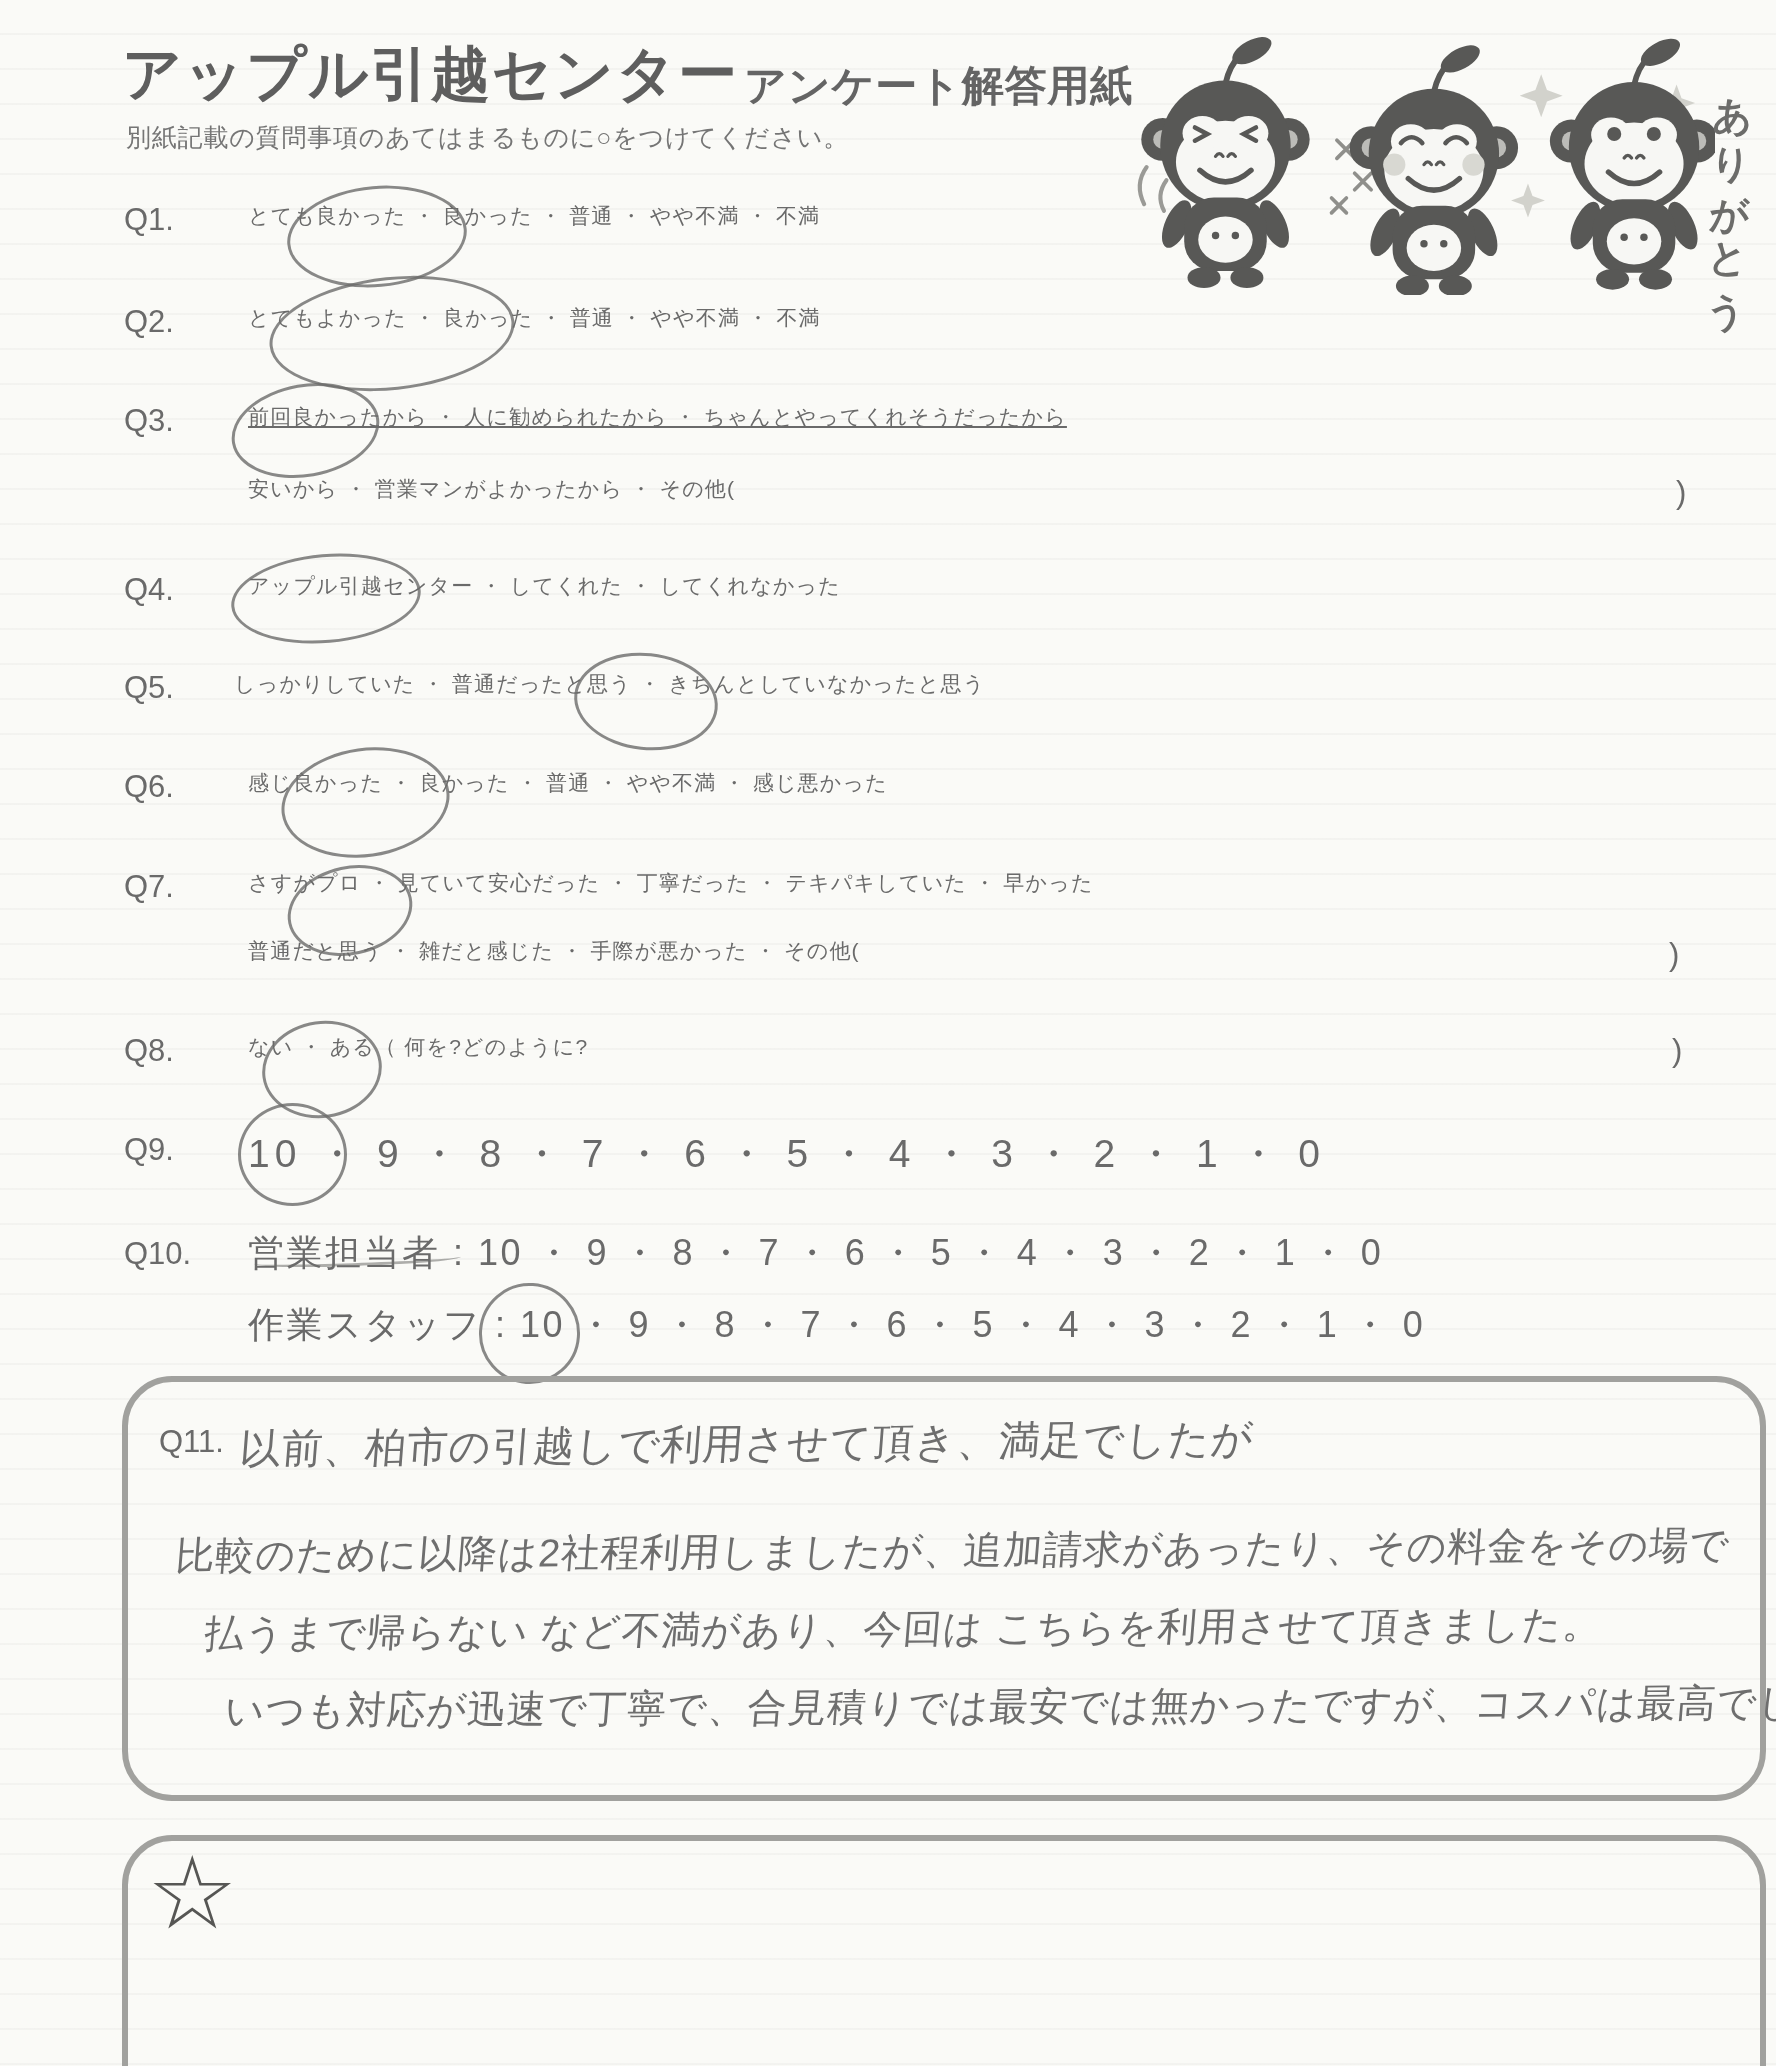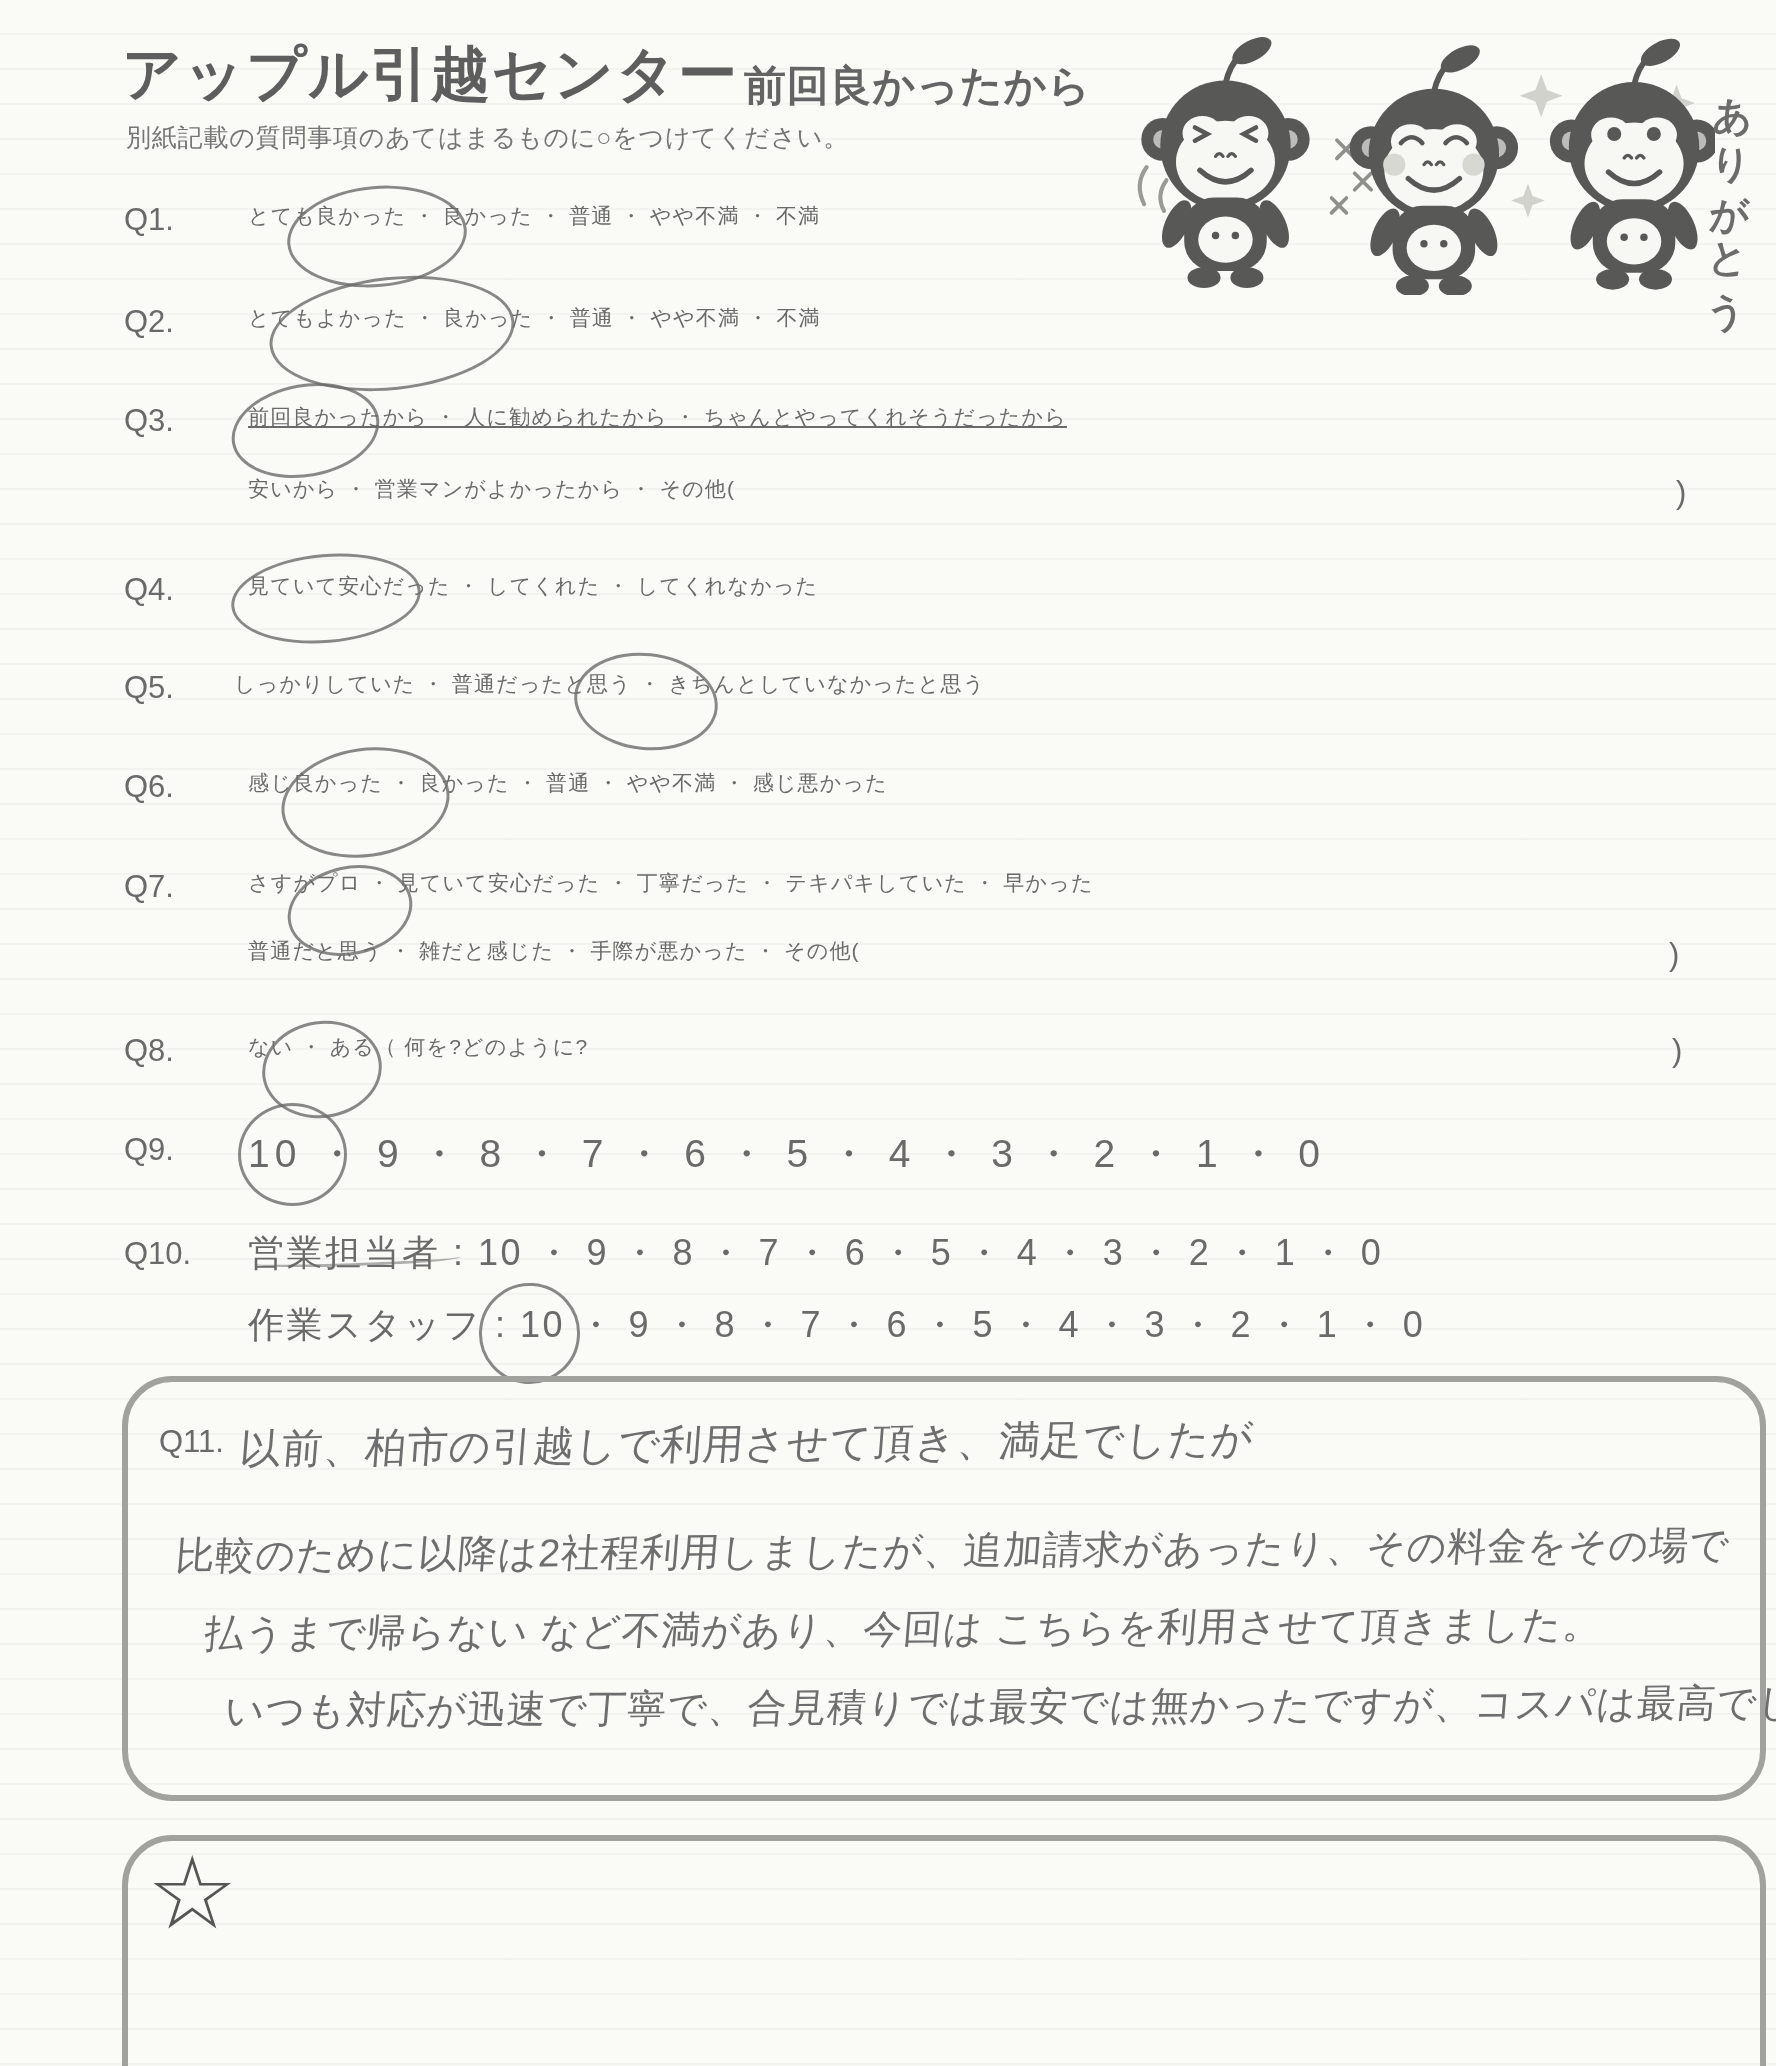--- a/index.html
+++ b/index.html
@@ -43,21 +43,21 @@
     writing-mode:vertical-rl;font-size:39px;font-weight:700;color:#6c6c6a;
     letter-spacing:4.1px;transform:rotate(2deg);
   }
 </style>
 </head>
 <body>
 
 <div id="page">
 
   <div class="abs title" style="left:122px;top:35px;">アップル引越センター</div>
-  <div class="abs subtitle" style="left:744px;top:58px;">前回良かったから</div>
+  <div class="abs subtitle" style="left:744px;top:58px;">アンケート解答用紙</div>
   <div class="abs instruction" style="left:126px;top:121px;">別紙記載の質問事項のあてはまるものに○をつけてください。</div>
 
   <svg class="abs" style="left:1128px;top:35px;" width="587" height="260" viewBox="0 0 1420 630">
     <defs>
       <g id="monkey-base">
         <circle cx="-152" cy="-15" r="52" fill="#585856"></circle>
         <circle cx="152" cy="-15" r="52" fill="#585856"></circle>
         <circle cx="-152" cy="-15" r="23" fill="#bcbcb8"></circle>
         <circle cx="152" cy="-15" r="23" fill="#bcbcb8"></circle>
         <path d="M 0,-150 Q 10,-195 34,-216" stroke="#585856" stroke-width="14" fill="none"></path>
@@ -122,21 +122,21 @@
   <div class="abs opts" style="left:248px;top:304px;">とてもよかった ・ 良かった ・ 普通 ・ やや不満 ・ 不満</div>
   <div class="circle" style="left:269px;top:277px;width:240px;height:107px;transform:rotate(-6deg);"></div>
 
   <div class="abs qid" style="left:124px;top:403px;">Q3.</div>
   <div class="abs opts" style="left:248px;top:403px;text-decoration:underline;">前回良かったから ・ 人に勧められたから ・ ちゃんとやってくれそうだったから</div>
   <div class="abs opts" style="left:248px;top:475px;">安いから ・ 営業マンがよかったから ・ その他(</div>
   <div class="abs tail" style="left:1676px;top:475px;">)</div>
   <div class="circle" style="left:231px;top:384px;width:143px;height:87px;transform:rotate(-10deg);"></div>
 
   <div class="abs qid" style="left:124px;top:572px;">Q4.</div>
-  <div class="abs opts" style="left:248px;top:572px;">見ていて安心だった ・ してくれた ・ してくれなかった</div>
+  <div class="abs opts" style="left:248px;top:572px;">アップル引越センター ・ してくれた ・ してくれなかった</div>
   <div class="circle" style="left:231px;top:554px;width:184px;height:83px;transform:rotate(-5deg);"></div>
 
   <div class="abs qid" style="left:124px;top:670px;">Q5.</div>
   <div class="abs opts" style="left:234px;top:670px;">しっかりしていた ・ 普通だったと思う ・ きちんとしていなかったと思う</div>
   <div class="circle" style="left:574px;top:653px;width:138px;height:91px;transform:rotate(6deg);"></div>
 
   <div class="abs qid" style="left:124px;top:769px;">Q6.</div>
   <div class="abs opts" style="left:248px;top:769px;">感じ良かった ・ 良かった ・ 普通 ・ やや不満 ・ 感じ悪かった</div>
   <div class="circle" style="left:281px;top:748px;width:163px;height:103px;transform:rotate(-8deg);"></div>
 

